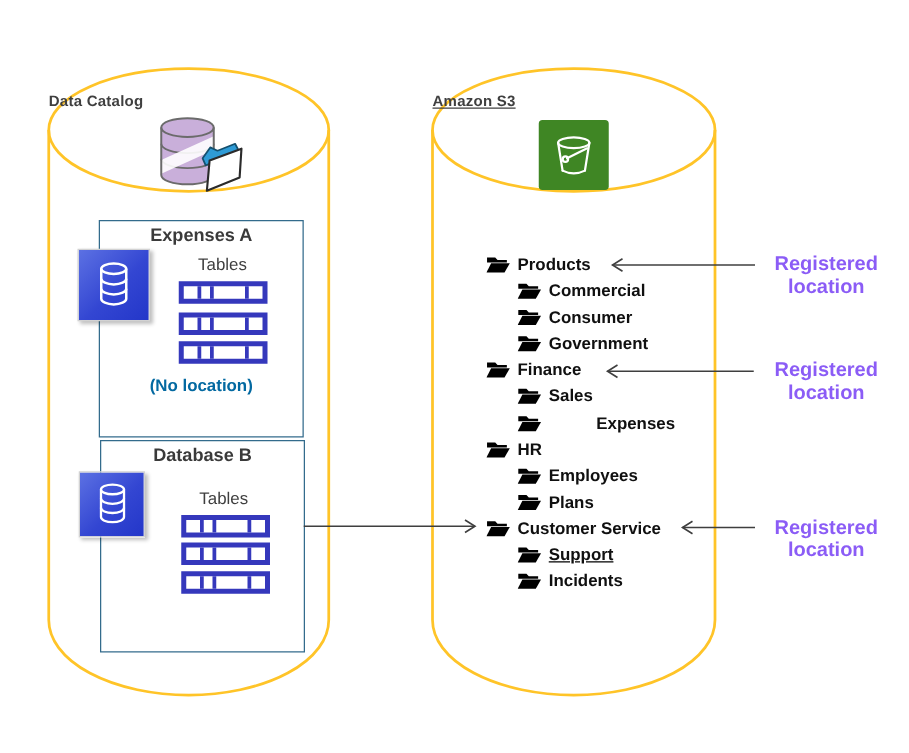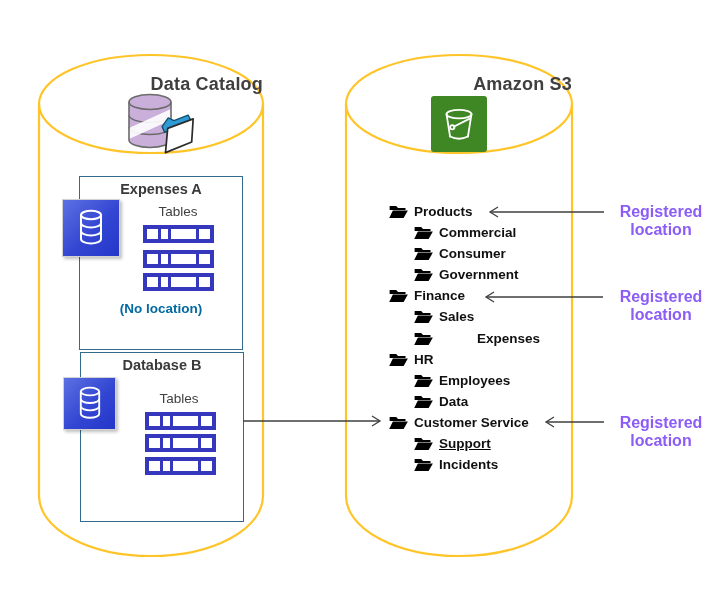--- a/index.html
+++ b/index.html
@@ -1,21 +1,21 @@
 <!DOCTYPE html>
 <html><head>
 <meta charset="utf-8">
 <style>
   html,body{margin:0;padding:0;background:#ffffff;}
   body{font-family:"Liberation Sans", sans-serif;}
   #canvas{position:relative;width:727px;height:602px;background:#fff;overflow:hidden;}
   .abs{position:absolute;}
   svg{display:block;}
 
-  .big-title{font-size:18px;font-weight:bold;color:#3f3f3f;text-align:right;letter-spacing:.2px;}
+  .big-title{font-size:12px;font-weight:bold;color:#3f3f3f;text-align:left;letter-spacing:.2px;}
 
   .db-box{border:1.6px solid #336b8c;background:#fff;}
   .db-box-title{position:absolute;left:0;right:0;top:4px;text-align:center;
     font-size:14.5px;font-weight:bold;color:#3a3a3a;}
   .tables-label{position:absolute;text-align:center;font-size:13.5px;color:#3f3f3f;}
   .table-row{position:absolute;border:4px solid #3538bc;background:#fff;box-sizing:border-box;}
   .table-div{position:absolute;top:0;bottom:0;width:3px;background:#3538bc;}
   .no-location{position:absolute;left:0;right:0;text-align:center;
     font-size:13.5px;font-weight:bold;color:#0369a1;}
 
@@ -129,21 +129,21 @@
     <svg width="28" height="35" viewBox="0 0 30 38">
       <g fill="none" stroke="#ffffff" stroke-width="2">
         <ellipse cx="15" cy="6" rx="10" ry="4.2"></ellipse>
         <path d="M5 6 V30 A10 4.5 0 0 0 25 30 V6"></path>
         <path d="M5 14 A10 4.5 0 0 0 25 14"></path>
         <path d="M5 22 A10 4.5 0 0 0 25 22"></path>
       </g>
     </svg>
   </div>
 
-  <div class="abs big-title" style="left:346px;top:74px;width:226px;">Amazon S3</div>
+  <div class="abs big-title" style="left:346px;top:74px;width:226px;text-decoration:underline;">Amazon S3</div>
 
   <div class="abs s3-icon" style="left:431px;top:96px;width:56px;height:56px;">
     <svg width="50" height="50" viewBox="0 0 56 56">
       <g fill="none" stroke="#ffffff" stroke-width="2" stroke-linecap="round">
         <ellipse cx="28" cy="17" rx="14" ry="4.8"></ellipse>
         <path d="M14 17 L18 42"></path>
         <path d="M42 17 L38 42"></path>
         <path d="M18 42 Q28 47 38 42"></path>
         <path d="M22 31 L40 22"></path>
         <circle cx="20.5" cy="31.7" r="2.4"></circle>
@@ -216,21 +216,21 @@
           <path d="M0.5 1 L7.5 1 L9.5 3.2 L17.5 3.2 L17.5 5.4 L0.5 5.4 Z" fill="#000"></path>
           <path d="M0 14 L4 6 L20 6 L15.5 14 Z" fill="#000"></path>
         </svg>
       <span class="tree-label">Employees</span>
     </div>
     <div class="tree-row findent" style="top:391px;">
       <svg width="19" height="14" viewBox="0 0 20 15">
           <path d="M0.5 1 L7.5 1 L9.5 3.2 L17.5 3.2 L17.5 5.4 L0.5 5.4 Z" fill="#000"></path>
           <path d="M0 14 L4 6 L20 6 L15.5 14 Z" fill="#000"></path>
         </svg>
-      <span class="tree-label">Data</span>
+      <span class="tree-label">Plans</span>
     </div>
 
     <div class="tree-row" style="top:412px;">
       <svg width="19" height="14" viewBox="0 0 20 15">
           <path d="M0.5 1 L7.5 1 L9.5 3.2 L17.5 3.2 L17.5 5.4 L0.5 5.4 Z" fill="#000"></path>
           <path d="M0 14 L4 6 L20 6 L15.5 14 Z" fill="#000"></path>
         </svg>
       <span class="tree-label">Customer Service</span>
     </div>
     <div class="tree-row findent" style="top:433px;text-decoration:underline;">

